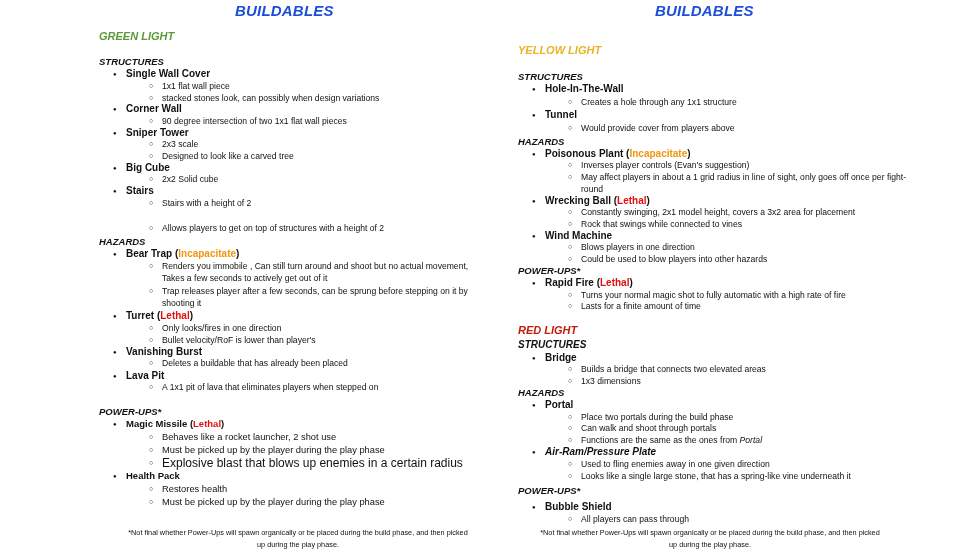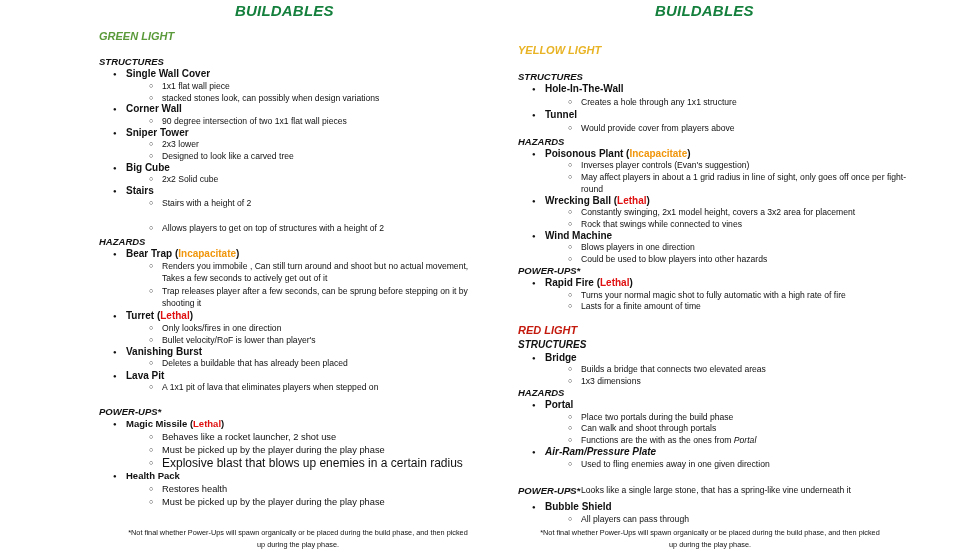--- a/index.html
+++ b/index.html
@@ -2,21 +2,21 @@
 <html><head>
 <meta charset="utf-8">
 <style>
   html, body { margin:0; padding:0; background:#ffffff; }
   body { width:980px; height:551px; position:relative; overflow:hidden;
          font-family:"Liberation Sans", sans-serif; color:#111; }
   .page { position:absolute; top:0; }
   .page-left { left:99px; width:390px; }
   .page-right { left:518px; width:400px; }
   .title { position:absolute; top:2px; font-size:15px; font-weight:bold; font-style:italic;
-           color:#15803d; letter-spacing:0.2px; white-space:nowrap; }
+           color:#1d4ed8; letter-spacing:0.2px; white-space:nowrap; }
   .page-left .title { left:136px; }
   .page-right .title { left:137px; }
   .light { position:absolute; font-size:11px; font-weight:bold; font-style:italic; white-space:nowrap; }
   .cat { position:absolute; font-size:9.5px; font-weight:bold; font-style:italic; white-space:nowrap; }
   .item { position:absolute; font-size:10px; font-weight:bold; white-space:nowrap; left:27px; }
   .item::before { content:"\25CF"; position:absolute; left:-13px; top:0; font-size:6px; line-height:12px; }
   .sub { position:absolute; font-size:8.6px; left:56px; white-space:nowrap; line-height:12px;margin-left:7px; }
   .sub::before { content:"\25CB"; position:absolute; left:-13px; top:0; font-size:7px; }
   .sub.wrap { white-space:normal; width:330px; }
   .tag-lethal { color:#e01010; }
@@ -32,21 +32,21 @@
   <div class="title">BUILDABLES</div>
   <div class="light" style="top:30px;color:#5a9a3a;">GREEN LIGHT</div>
 
   <div class="cat" style="top:56px;">STRUCTURES</div>
   <div class="item" style="top:68px;">Single Wall Cover</div>
   <div class="sub" style="top:80px;">1x1 flat wall piece</div>
   <div class="sub" style="top:92px;">stacked stones look, can possibly when design variations</div>
   <div class="item" style="top:103px;">Corner Wall</div>
   <div class="sub" style="top:115px;">90 degree intersection of two 1x1 flat wall pieces</div>
   <div class="item" style="top:127px;">Sniper Tower</div>
-  <div class="sub" style="top:138px;">2x3 lower</div>
+  <div class="sub" style="top:138px;">2x3 scale</div>
   <div class="sub" style="top:150px;">Designed to look like a carved tree</div>
   <div class="item" style="top:162px;">Big Cube</div>
   <div class="sub" style="top:173px;">2x2 Solid cube</div>
   <div class="item" style="top:185px;">Stairs</div>
   <div class="sub" style="top:197px;">Stairs with a height of 2</div>
   <div class="sub" style="top:222px;">Allows players to get on top of structures with a height of 2</div>
 
   <div class="cat" style="top:236px;">HAZARDS</div>
   <div class="item" style="top:248px;"><span>Bear Trap</span> (<span class="tag-incap">Incapacitate</span>)</div>
   <div class="sub wrap" style="top:260px;">Renders you immobile , Can still turn around and shoot but no actual movement, Takes a few seconds to actively get out of it</div>
@@ -103,24 +103,24 @@
   <div class="light" style="top:324px;color:#c41a0e;">RED LIGHT</div>
   <div class="cat" style="top:339px;font-size:10px;">STRUCTURES</div>
   <div class="item" style="top:352px;">Bridge</div>
   <div class="sub" style="top:363px;">Builds a bridge that connects two elevated areas</div>
   <div class="sub" style="top:375px;">1x3 dimensions</div>
 
   <div class="cat" style="top:387px;">HAZARDS</div>
   <div class="item" style="top:399px;">Portal</div>
   <div class="sub" style="top:411px;">Place two portals during the build phase</div>
   <div class="sub" style="top:422px;">Can walk and shoot through portals</div>
-  <div class="sub" style="top:434px;"><span>Functions are the with as the ones from</span> <i>Portal</i></div>
+  <div class="sub" style="top:434px;"><span>Functions are the same as the ones from</span> <i>Portal</i></div>
   <div class="item italic-item" style="top:446px;">Air-Ram/Pressure Plate</div>
   <div class="sub" style="top:458px;">Used to fling enemies away in one given direction</div>
-  <div class="sub" style="top:484px;">Looks like a single large stone, that has a spring-like vine underneath it</div>
+  <div class="sub" style="top:470px;">Looks like a single large stone, that has a spring-like vine underneath it</div>
 
   <div class="cat" style="top:485px;">POWER-UPS*</div>
   <div class="item" style="top:501px;">Bubble Shield</div>
   <div class="sub" style="top:513px;">All players can pass through</div>
 
   <div class="note" style="top:527px;left:-8px;">
     <div>*Not final whether Power-Ups will spawn organically or be placed during the build phase, and then picked</div>
     <div>up during the play phase.</div>
   </div>
 </div>

